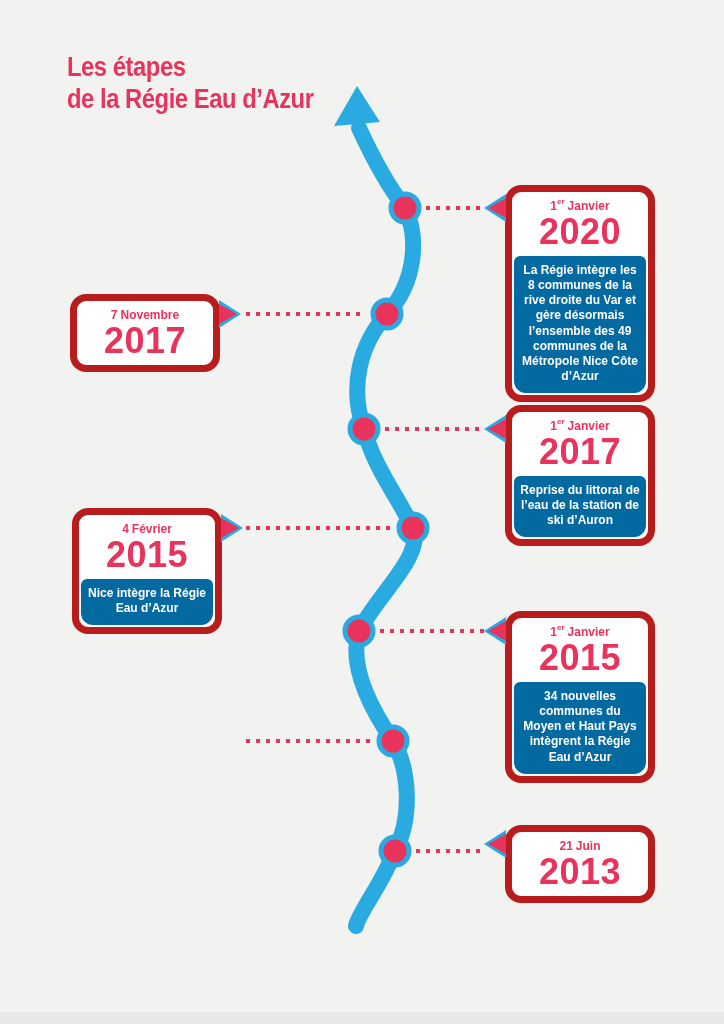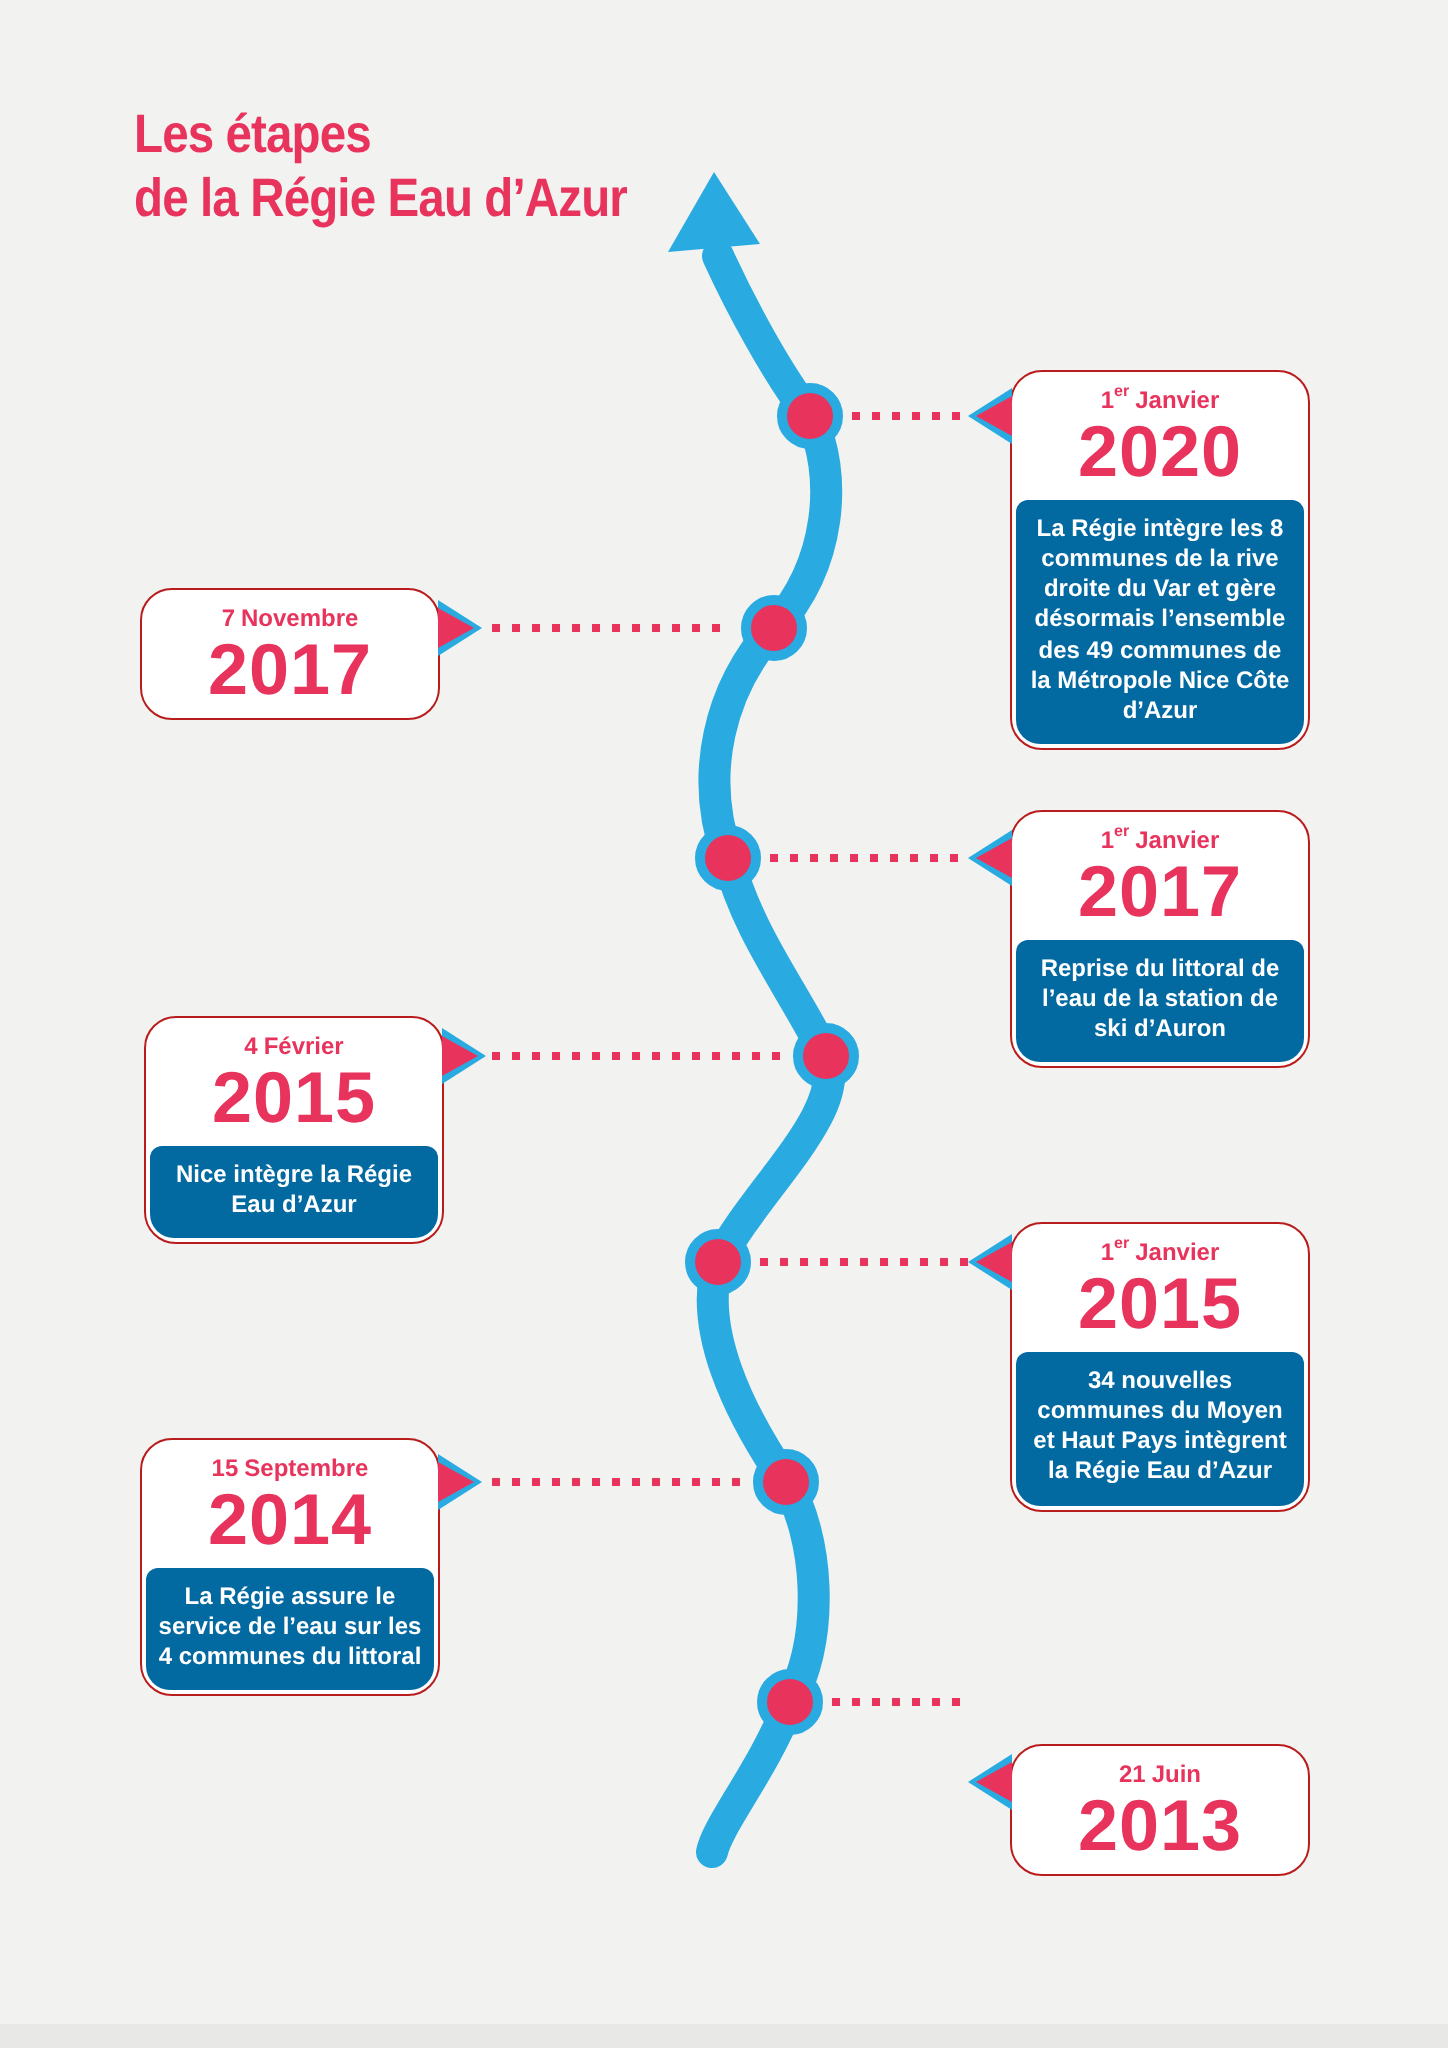--- a/index.html
+++ b/index.html
@@ -30,23 +30,23 @@
   .d2{left:385px;top:427px;width:98px}
   .d3{left:246px;top:526px;width:146px}
   .d4{left:380px;top:629px;width:104px}
   .d5{left:246px;top:739px;width:126px}
   .d6{left:416px;top:849px;width:68px}
   
   .event { position:absolute; width:150px; }
   .ev0{left:505px;top:185px} .ev1{left:70px;top:294px}
   .ev2{left:505px;top:405px} .ev3{left:72px;top:508px}
   .ev4{left:505px;top:611px} .ev5{left:70px;top:719px}
-  .ev6{left:505px;top:872px}
+  .ev6{left:505px;top:825px}
   .card {
-    border:1px solid #b91c1c; border-radius:16px; background:#FFFFFF;
+    border:7px solid #b91c1c; border-radius:16px; background:#FFFFFF;
     overflow:hidden; position:relative; z-index:2;
   }
   .card-header { text-align:center; padding:7px 4px 4px; color:#E8335C; }
   .date { font-size:12px; font-weight:bold; line-height:1.1; }
   .date sup { font-size:8px; position:relative; top:-1px; }
   .date .month { margin-left:3px; }
   .year { font-size:36px; font-weight:bold; line-height:1.08; letter-spacing:0.5px; }
   .card-body {
     background:#0369a1; color:#FFFFFF; font-weight:bold;
     font-size:12px; line-height:1.26; text-align:center;
@@ -160,33 +160,20 @@
     </svg>
     <div class="card">
       <div class="card-header">
         <div class="date"><span>1</span><sup>er</sup><span class="month">Janvier</span></div>
         <div class="year">2015</div>
       </div>
       <div class="card-body">34 nouvelles communes du Moyen et Haut Pays intègrent la Régie Eau d’Azur</div>
     </div>
   </div>
 
-  <div class="event left ev5">
-    <svg class="tail t5" viewBox="0 0 22 28">
-      <polygon class="tri-blue" points="0,0 22,14 0,28"></polygon>
-        <polygon class="tri-pink" points="0,4 18,14 0,24"></polygon>
-    </svg>
-    <div class="card">
-      <div class="card-header">
-        <div class="date"><span>15</span><sup></sup><span class="month">Septembre</span></div>
-        <div class="year">2014</div>
-      </div>
-      <div class="card-body">La Régie assure le service de l’eau sur les 4 communes du littoral</div>
-    </div>
-  </div>
 
   <div class="event right ev6">
     <svg class="tail t6" viewBox="0 0 22 28">
       <polygon class="tri-blue" points="22,0 0,14 22,28"></polygon>
         <polygon class="tri-pink" points="22,4 4,14 22,24"></polygon>
     </svg>
     <div class="card">
       <div class="card-header">
         <div class="date"><span>21</span><sup></sup><span class="month">Juin</span></div>
         <div class="year">2013</div>

